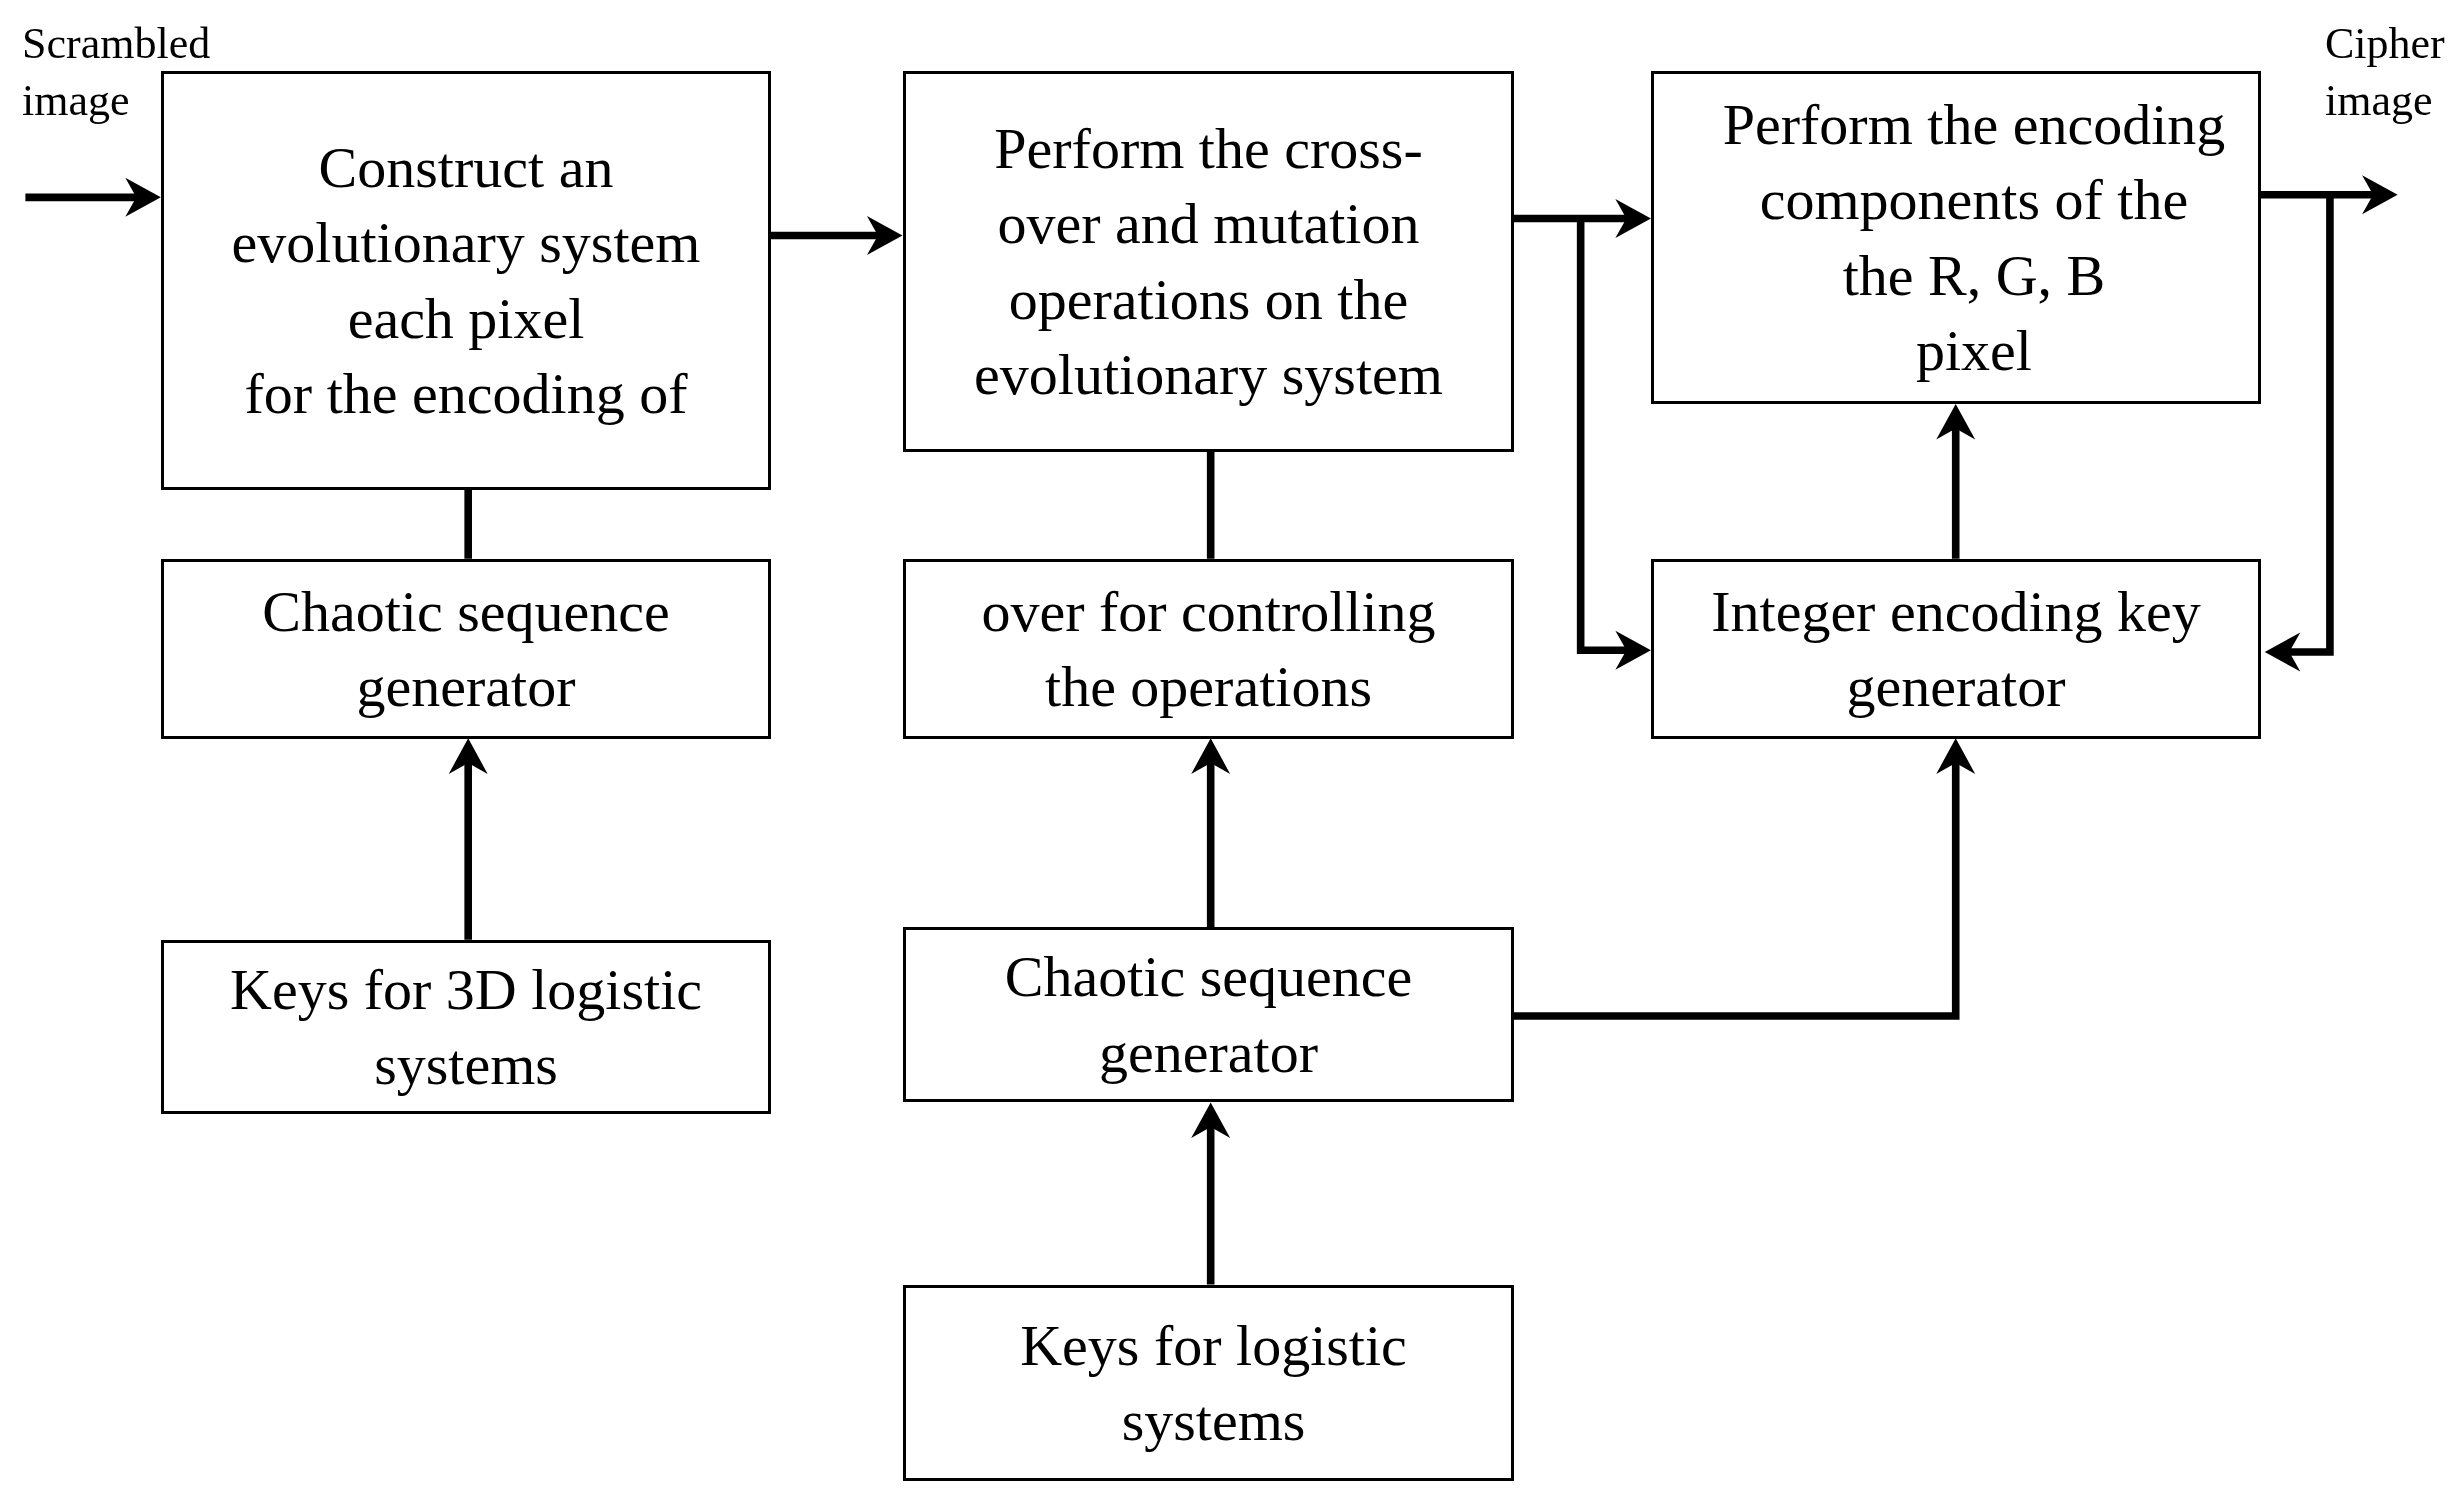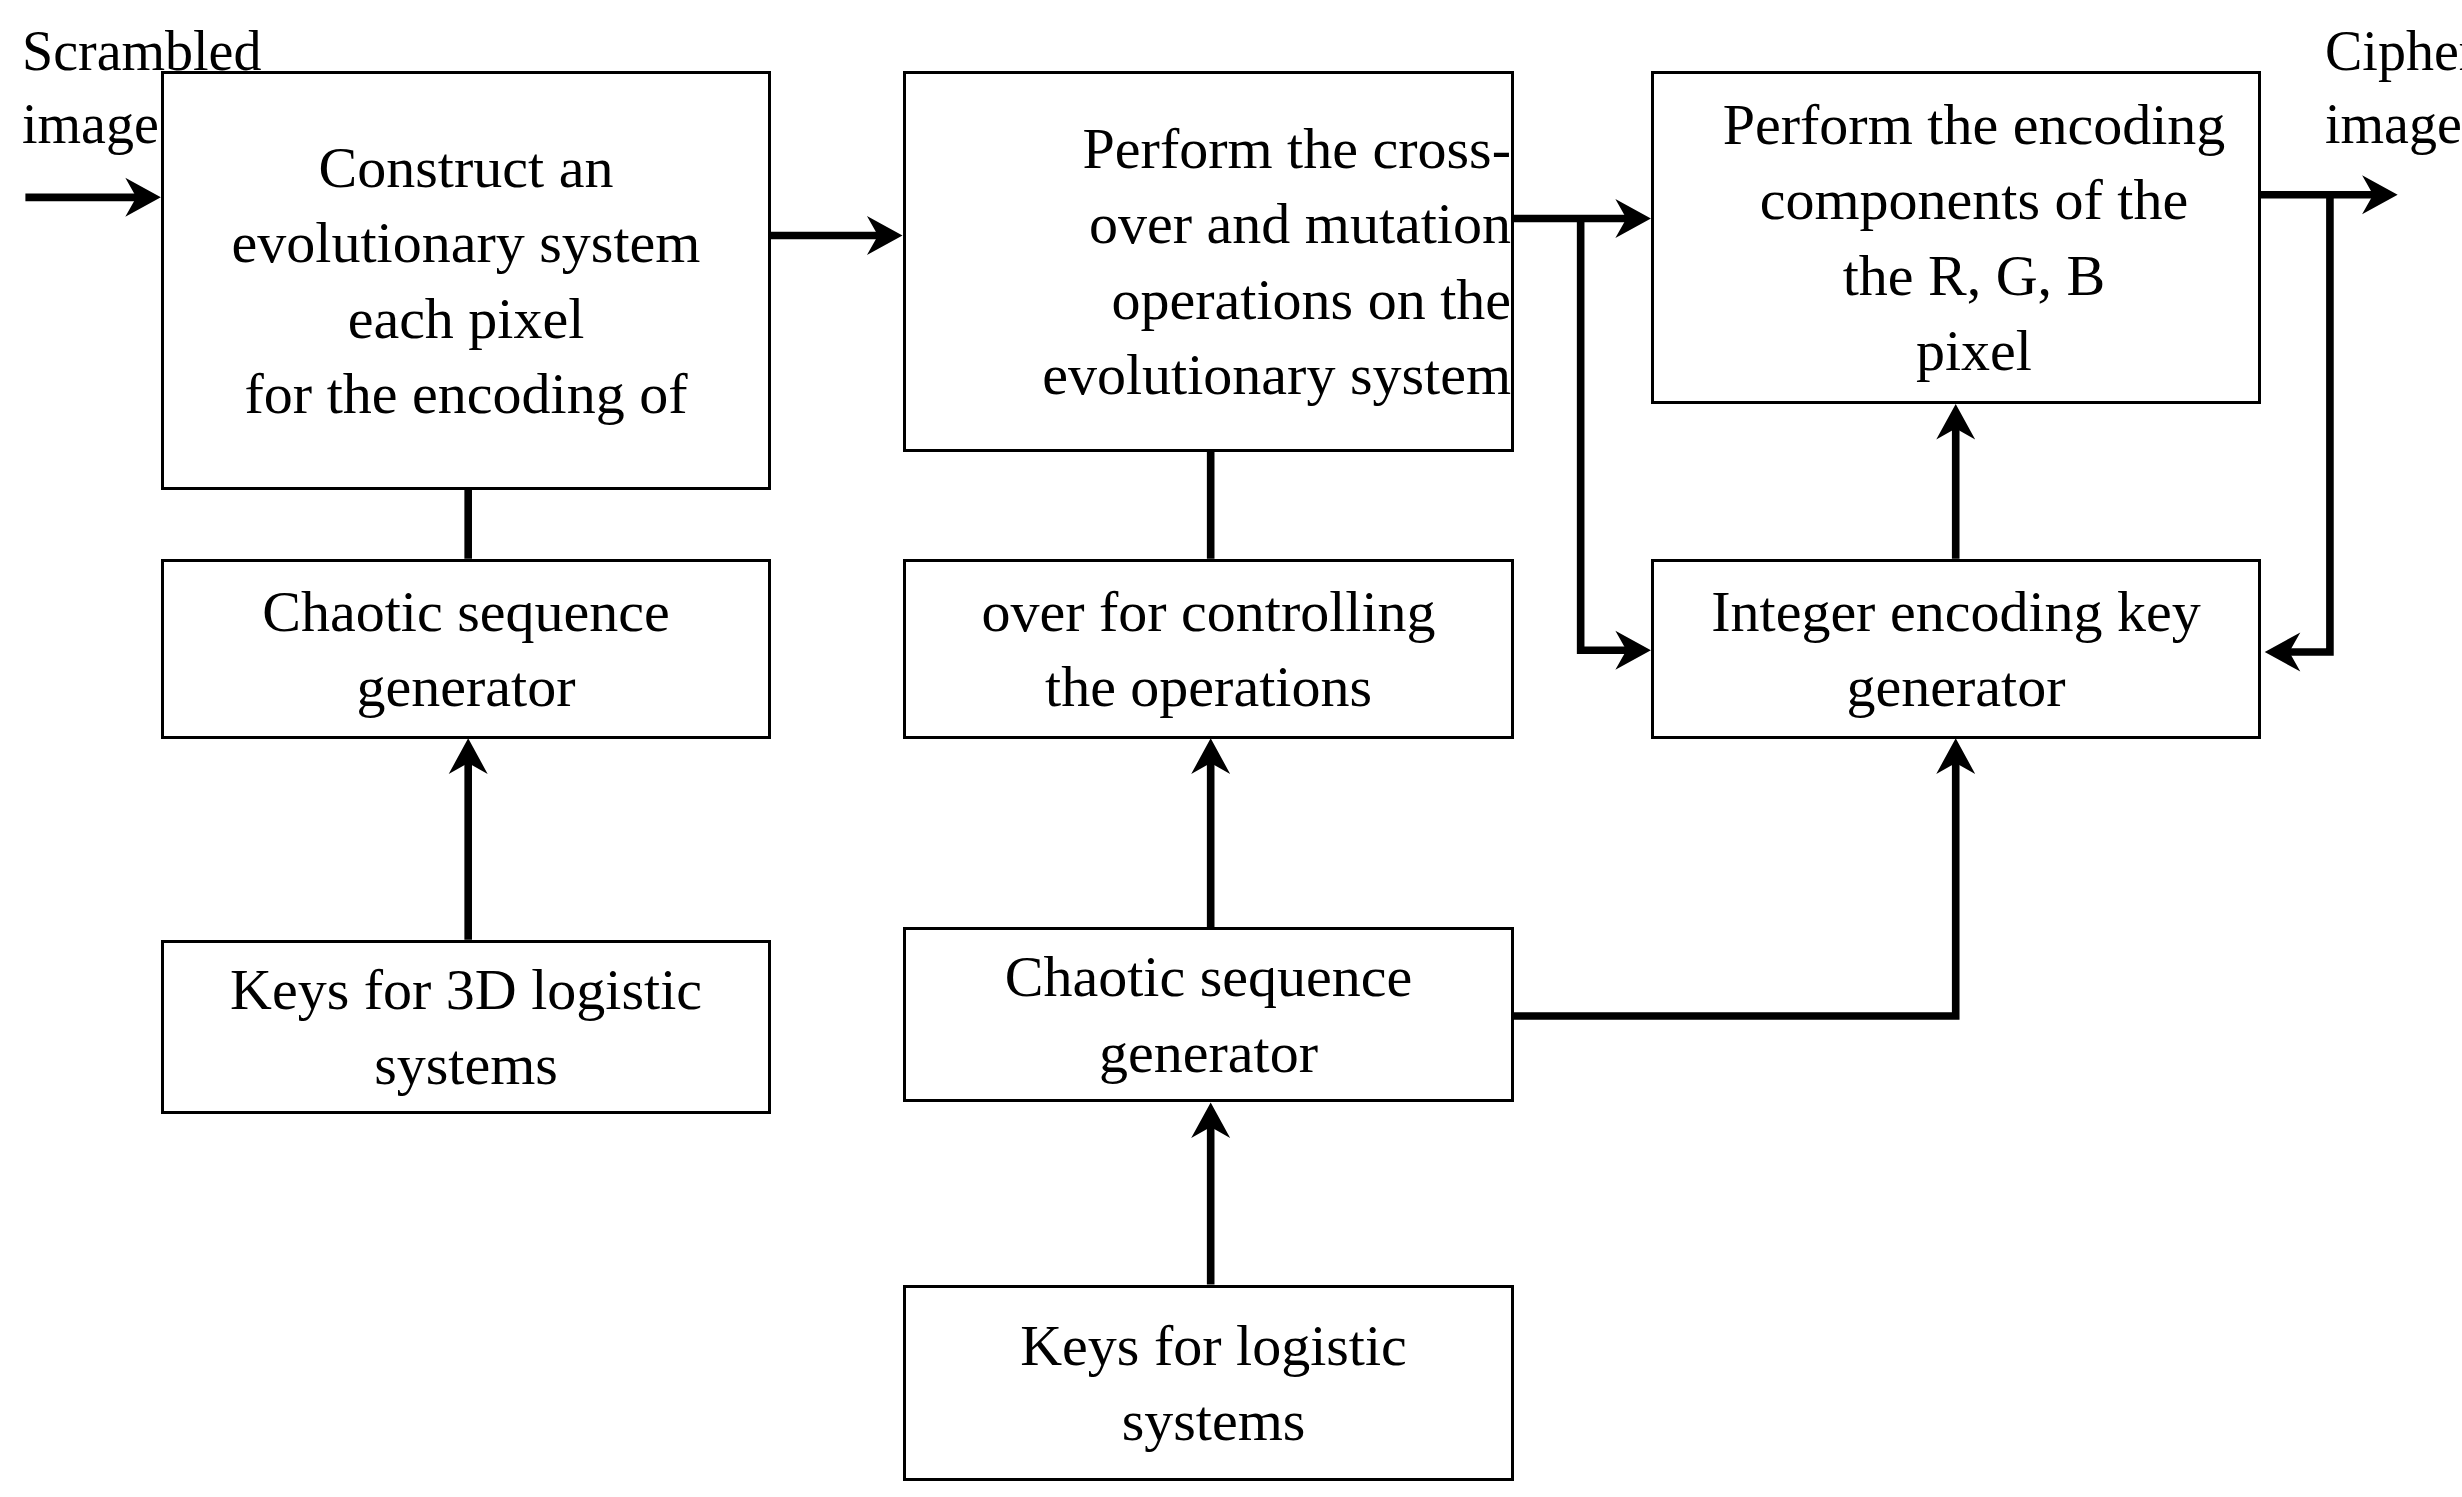--- a/index.html
+++ b/index.html
@@ -39,28 +39,28 @@
     flex-direction:column;
     justify-content:center;
     align-items:center;
     text-align:center;
     font-size:58px;
     line-height:1.3;
     white-space:nowrap;
   }
   .side-label{
     position:absolute;
-    font-size:56px;
+    font-size:44px;
     line-height:1.3;
     text-align:left;
     white-space:nowrap;
   }
   
   #box-construct      {left:161px;  top:71px;   width:610px; height:419px;}
-  #box-crossover      {left:903px; top:71px;   width:611px; height:381px;align-items:flex-end;}
+  #box-crossover      {left:903px; top:71px;   width:611px; height:381px;}
   #box-encode-rgb     {left:1651px; top:71px;   width:610px; height:333px;padding-left:36px;}
   #box-chaotic-1      {left:161px;  top:559px;  width:610px; height:180px;}
   #box-keys-control   {left:903px; top:559px;  width:611px; height:180px;}
   #box-integer-key    {left:1651px; top:559px;  width:610px; height:180px;}
   #box-keys-3d        {left:161px;  top:940px; width:610px; height:174px;}
   #box-chaotic-2      {left:903px; top:927px; width:611px; height:175px;}
   #box-keys-logistic  {left:903px; top:1285px; width:611px; height:196px;padding-left:10px;}
   #label-scrambled    {left:22px;   top:15.2px;}
   #label-cipher       {left:2325px; top:15.2px;}
 </style>

